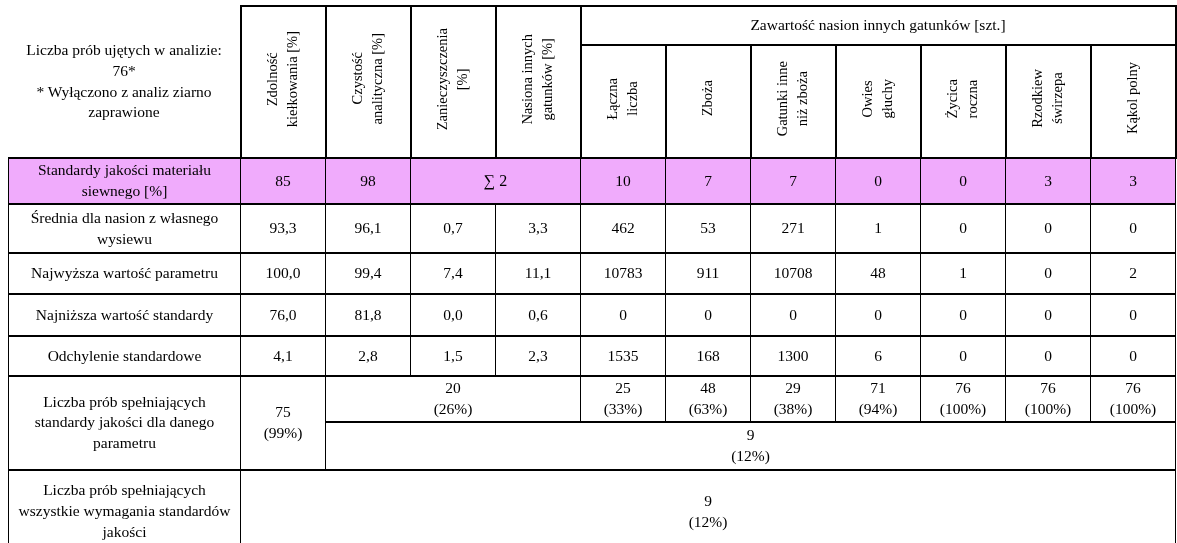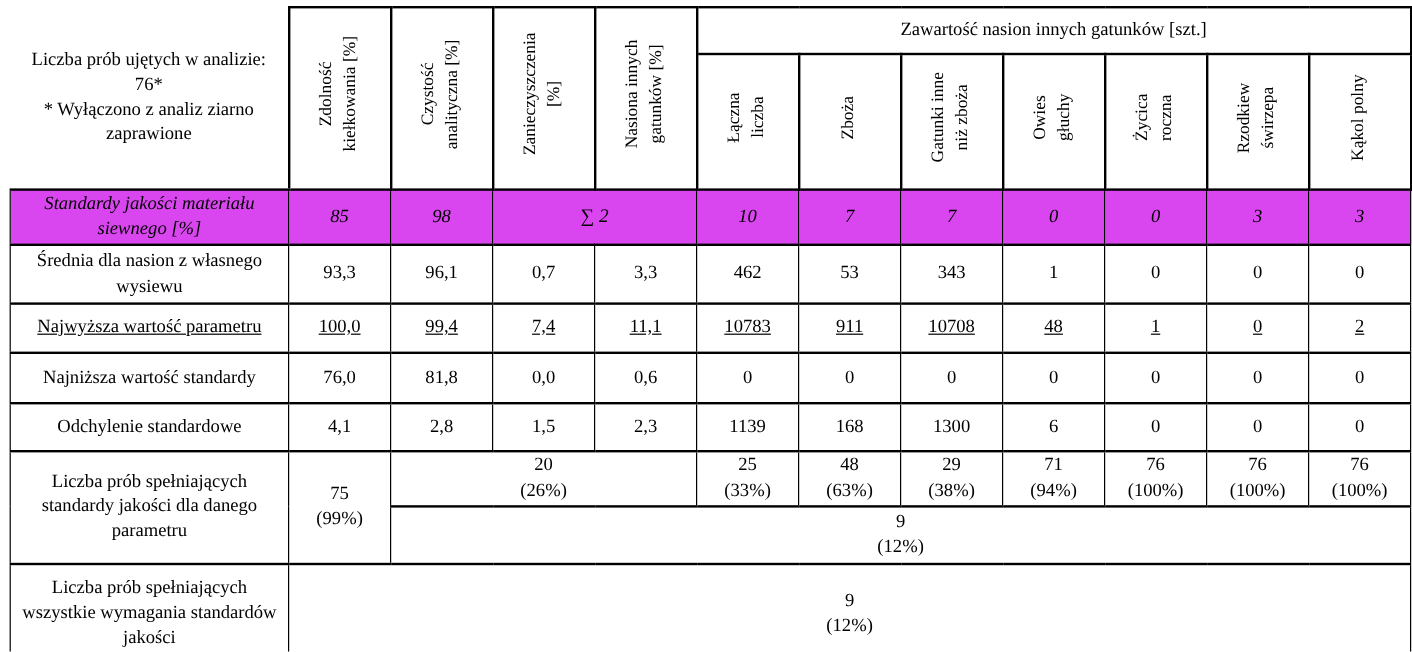--- a/index.html
+++ b/index.html
@@ -39,21 +39,21 @@
     writing-mode: vertical-rl;
     transform: rotate(180deg);
     white-space: pre-line;
     font-size: 14.5px;
     line-height: 1.35;
   }
   tr.r-group { height: 39px; }
   tr.r-sub   { height: 113px; }
   tr.r-hl    { height: 46px; }
   tr.r-mean  { height: 49px; }
-  tr.r-max   { height: 41px; text-decoration: underline; }
+  tr.r-max   { height: 41px; }
   tr.r-min   { height: 42px; }
   tr.r-std   { height: 40px; }
   tr.r-p1    { height: 45px; margin-top: 36px; }
   tr.r-p2    { height: 48px; }
   tr.r-all   { height: 84px; }
   .sum-cell { font-size: 16px; }
 </style>
 </head>
 <body>
 
@@ -120,21 +120,21 @@
       </th>
       <th>
         <span class="vtext">Rzodkiew
 świrzepa</span>
       </th>
       <th>
         <span class="vtext">Kąkol polny</span>
       </th>
     </tr>
 
-    <tr class="r-hl" style="background-color: #d946ef; font-style: italic;">
+    <tr class="r-hl" style="background-color: #f0abfc;">
       <td>Standardy jakości materiału siewnego [%]</td>
       <td>85</td>
       <td>98</td>
       <td class="sum-cell" colspan="2">∑ 2</td>
       <td>10</td>
       <td>7</td>
       <td>7</td>
       <td>0</td>
       <td>0</td>
       <td>3</td>
@@ -142,21 +142,21 @@
     </tr>
 
     <tr class="r-mean">
       <td>Średnia dla nasion z własnego wysiewu</td>
       <td>93,3</td>
       <td>96,1</td>
       <td>0,7</td>
       <td>3,3</td>
       <td>462</td>
       <td>53</td>
-      <td>343</td>
+      <td>271</td>
       <td>1</td>
       <td>0</td>
       <td>0</td>
       <td>0</td>
     </tr>
 
     <tr class="r-max">
       <td>Najwyższa wartość parametru</td>
       <td>100,0</td>
       <td>99,4</td>
@@ -185,21 +185,21 @@
       <td>0</td>
       <td>0</td>
     </tr>
 
     <tr class="r-std">
       <td>Odchylenie standardowe</td>
       <td>4,1</td>
       <td>2,8</td>
       <td>1,5</td>
       <td>2,3</td>
-      <td>1139</td>
+      <td>1535</td>
       <td>168</td>
       <td>1300</td>
       <td>6</td>
       <td>0</td>
       <td>0</td>
       <td>0</td>
     </tr>
 
     <tr class="r-p1">
       <td rowspan="2">Liczba prób spełniających standardy jakości dla danego parametru</td>

